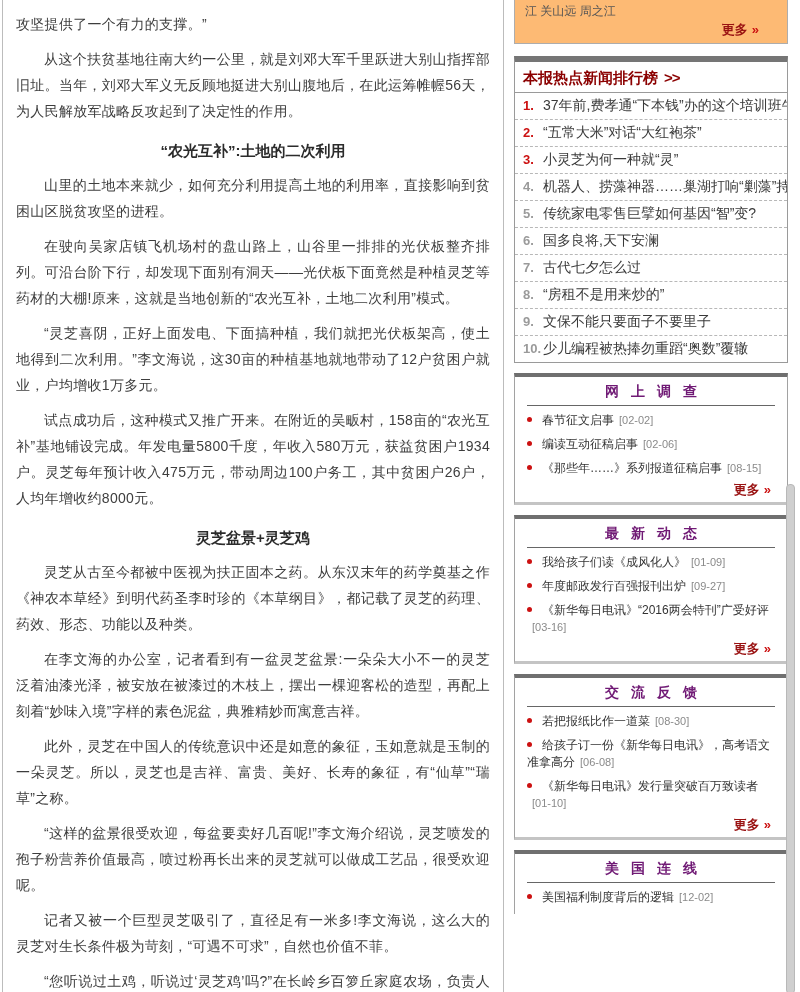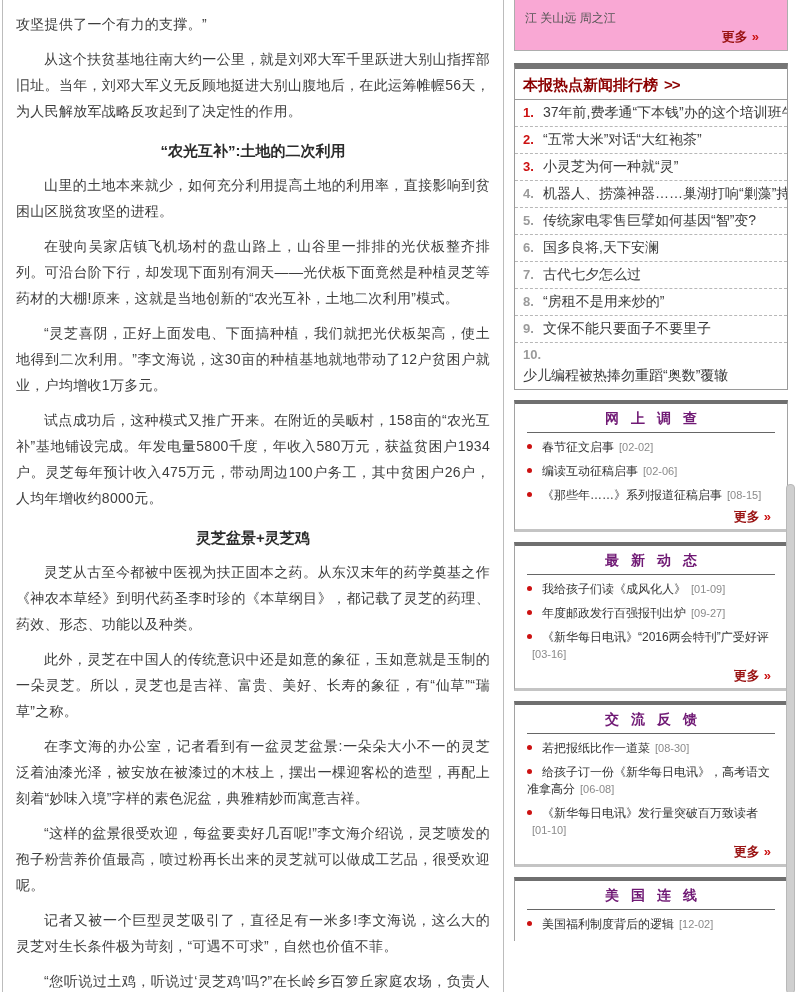--- a/index.html
+++ b/index.html
@@ -12,36 +12,36 @@
   .article-inner{padding:8px 13px 0 13px;}
   .para{margin:9px 0;font-size:14px;line-height:26px;color:#3d3d3d;text-align:justify;
     text-indent:2em;letter-spacing:.3px;}
   .para.no-indent{text-indent:0;}
   .subhead{margin:15px 0 9px;font-size:15px;line-height:24px;color:#2b2b2b;text-align:center;
     font-weight:bold;text-indent:0;}
 
   
   .sidebar{position:absolute;left:514px;top:0;width:274px;}
 
-  .authors-box{border:1px solid #adadad;border-top:none;box-sizing:border-box;background:#f9a8d4;
-    padding:10px 10px 5px;}
+  .authors-box{border:1px solid #adadad;border-top:none;box-sizing:border-box;background:#fdba74;
+    padding:3px 10px 5px;}
   .authors{font-size:12px;color:#555;line-height:16px;}
   .more-row{text-align:right;padding:2px 18px 1px 0;line-height:15px;}
   .more{font-size:13px;font-weight:bold;color:#991111;cursor:pointer;text-decoration:none;}
   .more .arrow{color:#cc1111;font-size:13px;margin-left:4px;}
 
   .rank-box{margin-top:12px;border:1px solid #9a9a9a;border-top:6px solid #757575;
     box-sizing:border-box;background:#fff;}
   .rank-header{padding:7px 8px 4px;font-size:15px;font-weight:bold;color:#8b0000;
     border-bottom:1px solid #9a9a9a;}
   .rank-arrow{margin-left:6px;font-weight:bold;color:#8b0000;letter-spacing:-1px;cursor:pointer;}
   #rank-list{list-style:none;margin:0;padding:0;}
   .rank-row{display:flex;align-items:baseline;padding:4px 8px;border-bottom:1px dashed #b8b8b8;
     white-space:nowrap;overflow:hidden;}
-  .rank-row:last-child{border-bottom:none;flex-direction:column;}
+  .rank-row:last-child{border-bottom:none;}
   .rank-num{flex:0 0 20px;font-size:13px;font-weight:bold;color:#9a9a9a;}
   .rank-row.top .rank-num{color:#cc1111;}
   .rank-text{font-size:14px;color:#3a3a3a;cursor:pointer;}
 
   .side-box{margin-top:10px;border:1px solid #a2a2a2;border-top:4px solid #6f6f6f;
     border-bottom:3px solid #c4c4c4;box-sizing:border-box;background:#fff;}
   .side-title{text-align:center;font-size:14px;font-weight:bold;color:#701a75;
     letter-spacing:12px;text-indent:12px;padding:6px 0 4px;}
   .side-rule{height:1px;background:#666;margin:0 12px 2px;}
   .side-item{padding:4px 10px 3px 12px;font-size:12px;line-height:17px;color:#333;}
@@ -64,22 +64,22 @@
     <div class="article-inner" id="article">
         <p class="para no-indent">攻坚提供了一个有力的支撑。”</p>
         <p class="para">从这个扶贫基地往南大约一公里，就是刘邓大军千里跃进大别山指挥部旧址。当年，刘邓大军义无反顾地挺进大别山腹地后，在此运筹帷幄56天，为人民解放军战略反攻起到了决定性的作用。</p>
         <h3 class="subhead">“农光互补”:土地的二次利用</h3>
         <p class="para">山里的土地本来就少，如何充分利用提高土地的利用率，直接影响到贫困山区脱贫攻坚的进程。</p>
         <p class="para">在驶向吴家店镇飞机场村的盘山路上，山谷里一排排的光伏板整齐排列。可沿台阶下行，却发现下面别有洞天——光伏板下面竟然是种植灵芝等药材的大棚!原来，这就是当地创新的“农光互补，土地二次利用”模式。</p>
         <p class="para">“灵芝喜阴，正好上面发电、下面搞种植，我们就把光伏板架高，使土地得到二次利用。”李文海说，这30亩的种植基地就地带动了12户贫困户就业，户均增收1万多元。</p>
         <p class="para">试点成功后，这种模式又推广开来。在附近的吴畈村，158亩的“农光互补”基地铺设完成。年发电量5800千度，年收入580万元，获益贫困户1934户。灵芝每年预计收入475万元，带动周边100户务工，其中贫困户26户，人均年增收约8000元。</p>
         <h3 class="subhead">灵芝盆景+灵芝鸡</h3>
         <p class="para">灵芝从古至今都被中医视为扶正固本之药。从东汉末年的药学奠基之作《神农本草经》到明代药圣李时珍的《本草纲目》，都记载了灵芝的药理、药效、形态、功能以及种类。</p>
+        <p class="para">在李文海的办公室，记者看到有一盆灵芝盆景:一朵朵大小不一的灵芝泛着油漆光泽，被安放在被漆过的木枝上，摆出一棵迎客松的造型，再配上刻着“妙味入境”字样的素色泥盆，典雅精妙而寓意吉祥。</p>
         <p class="para">此外，灵芝在中国人的传统意识中还是如意的象征，玉如意就是玉制的一朵灵芝。所以，灵芝也是吉祥、富贵、美好、长寿的象征，有“仙草”“瑞草”之称。</p>
-        <p class="para">在李文海的办公室，记者看到有一盆灵芝盆景:一朵朵大小不一的灵芝泛着油漆光泽，被安放在被漆过的木枝上，摆出一棵迎客松的造型，再配上刻着“妙味入境”字样的素色泥盆，典雅精妙而寓意吉祥。</p>
         <p class="para">“这样的盆景很受欢迎，每盆要卖好几百呢!”李文海介绍说，灵芝喷发的孢子粉营养价值最高，喷过粉再长出来的灵芝就可以做成工艺品，很受欢迎呢。</p>
         <p class="para">记者又被一个巨型灵芝吸引了，直径足有一米多!李文海说，这么大的灵芝对生长条件极为苛刻，“可遇不可求”，自然也价值不菲。</p>
         <p class="para">“您听说过土鸡，听说过‘灵芝鸡’吗?”在长岭乡百箩丘家庭农场，负责人黄亮得意地对记者说，“我们散养的土鸡吃虫吃草，喝的是山泉水，饲料也由专家配方，加入了灵芝孢子粉的下脚料!所以一枚土鸡蛋卖一块五，比普通鸡蛋贵了3倍多。”</p>
       </div>
   </div>
 
   <div class="sidebar">
 
     <div class="authors-box">
       <div class="authors">江 关山远 周之江</div>

